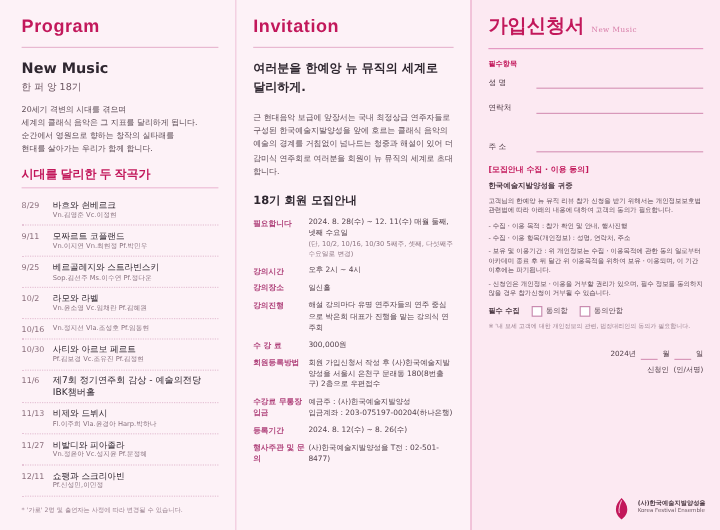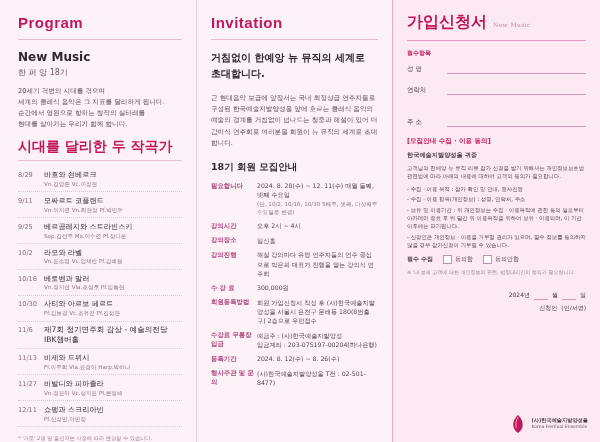--- a/index.html
+++ b/index.html
@@ -21,21 +21,21 @@
     font-family:Liberation Sans, sans-serif;
     font-size:15px;color:#c2185b;font-weight:bold;letter-spacing:.5px;
     margin:0 0 8px 0;
   }
   .rule{height:1px;background:#e8b9d1;margin:4px 0 10px 0;}
 
   .prog-head{font-size:12px;font-weight:bold;color:#2f2730;margin:2px 0 3px 0;}
   .prog-sub{font-size:8px;color:#6a5560;margin:0 0 8px 0;}
   .prog-para{font-size:6.6px;line-height:1.65;color:#5b4a54;margin:0 0 8px 0;}
 
-  .prog-section{font-size:14px;color:#c2185b;margin:6px 0 4px 0;font-weight:bold;}
+  .prog-section{font-size:10px;color:#c2185b;margin:6px 0 4px 0;font-weight:bold;font-family:Liberation Serif, serif;}
   .prog-divider{height:1px;background:#edbed6;margin:3px 0 6px 0;}
 
   .plist{list-style:none;margin:0;padding:0;}
   .pitem{display:flex;align-items:flex-start;padding:3.4px 0;border-bottom:1px dotted #e6c4d6;}
   .pdate{width:26px;flex:0 0 26px;font-size:6.6px;color:#8a6f7c;padding-top:1px;}
   .pbody{flex:1;}
   .ptitle{font-size:7.2px;color:#2f2730;font-weight:normal;line-height:1.3;}
   .pmeta{font-size:5.6px;color:#8a7480;margin-top:1.5px;line-height:1.3;}
   .pbig .ptitle{font-size:7.6px;}
 
@@ -129,21 +129,20 @@
         <li class="pitem">
           <span class="pdate">10/2</span>
           <span class="pbody">
             <div class="ptitle">라모와 라벨</div>
             <div class="pmeta">Vn.윤소영  Vc.임채란  Pf.김혜원</div>
           </span>
         </li>
         <li class="pitem">
           <span class="pdate">10/16</span>
           <span class="pbody">
-            <div class="ptitle">베토벤과 말러</div>
             <div class="pmeta">Vn.정지선  Vla.조성호  Pf.임동현</div>
           </span>
         </li>
         <li class="pitem">
           <span class="pdate">10/30</span>
           <span class="pbody">
             <div class="ptitle">사티와 아르보 페르트</div>
             <div class="pmeta">Pf.김보경  Vc.조유진  Pf.김정현</div>
           </span>
         </li>
@@ -175,21 +174,21 @@
           </span>
         </li>
       </ul>
 
     <div class="foot-note">* '가로' 2명 및 출연자는 사정에 따라 변경될 수 있습니다.</div>
   </div>
 
   <div class="col col-invite">
     <div class="sec-title">Invitation</div>
     <div class="rule"></div>
-    <div class="inv-lead">거침없이 한예앙 뉴 뮤직의 세계로 초대합니다.</div>
+    <div class="inv-lead">여러분을 한예앙 뉴 뮤직의 세계로 달리하게.</div>
     <div class="inv-para">근 현대음악 보급에 앞장서는 국내 최정상급 연주자들로 구성된 한국예술지발양성을 앞에 호르는 클래식 음악의 예술의 경계를 거침없이 넘나드는 청중과 해설이 있어 더 감미식 연주회로 여러분을 회원이 뉴 뮤직의 세계로 초대합니다.</div>
 
     <div class="inv-h">18기 회원 모집안내</div>
     <div id="invite-rows">
         <div class="inv-row">
           <span class="inv-lbl">필요합니다</span>
           <span class="inv-val" style="white-space: pre-line;">2024. 8. 28(수) ~ 12. 11(수) 매월 둘째, 넷째 수요일<div class="dim">(단, 10/2, 10/16, 10/30 5째주, 셋째, 다섯째주 수요일로 변경)</div></span>
         </div>
         <div class="inv-row">
           <span class="inv-lbl">강의시간</span>

